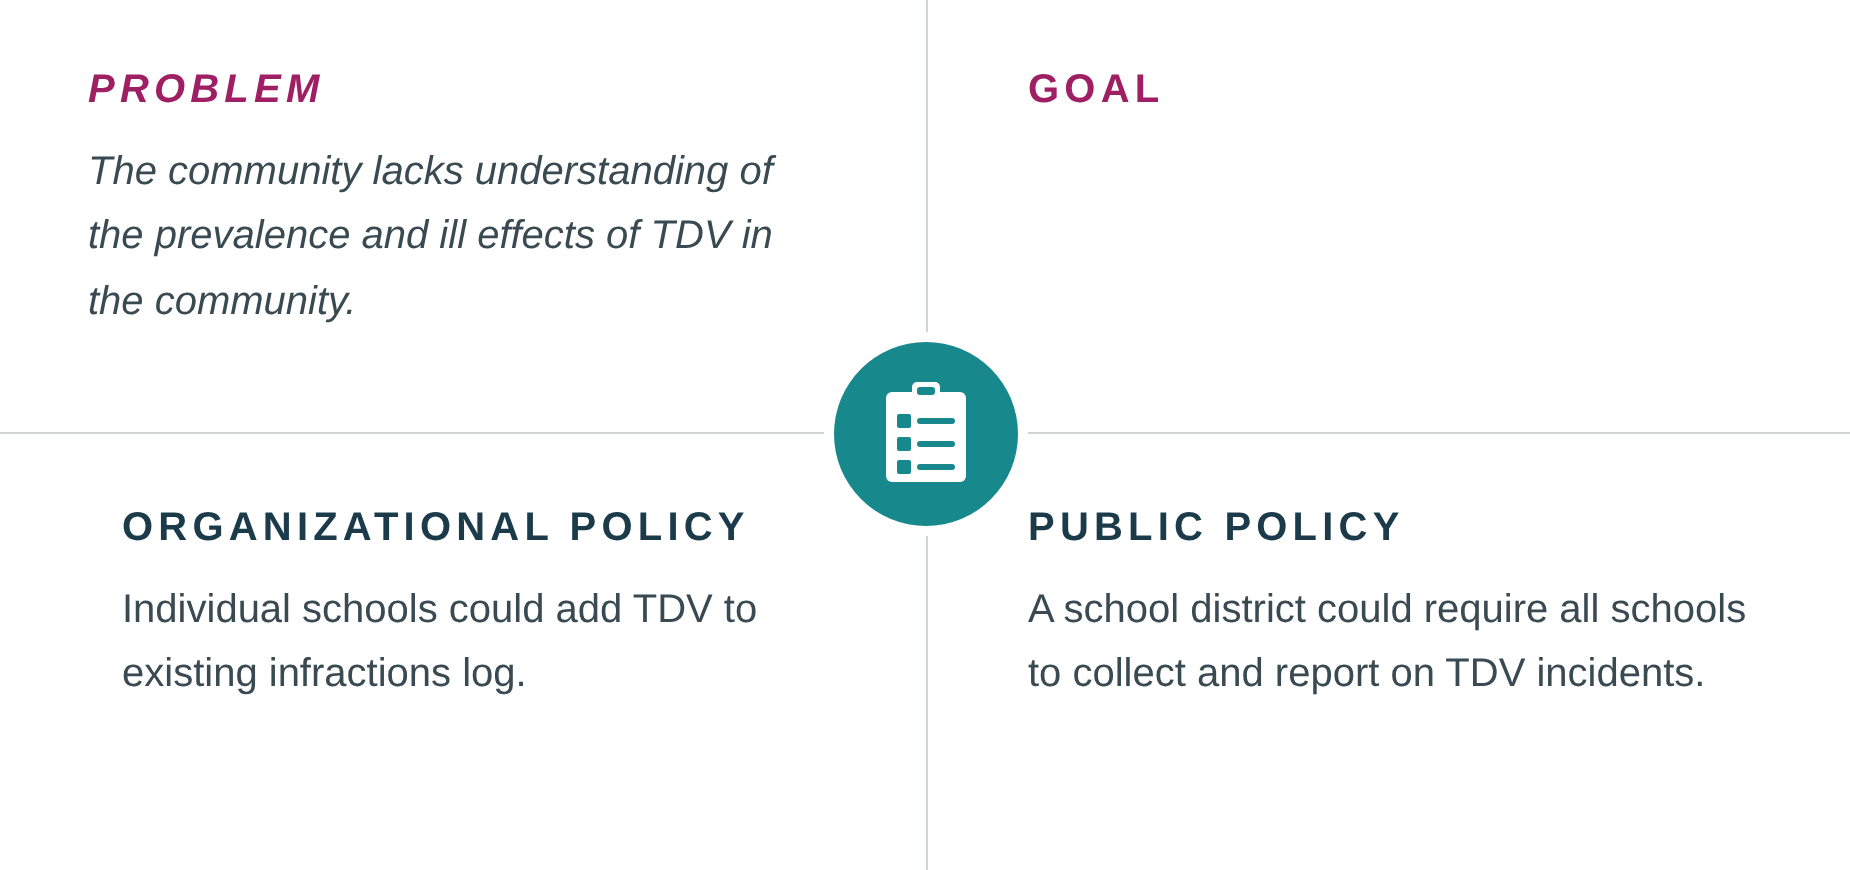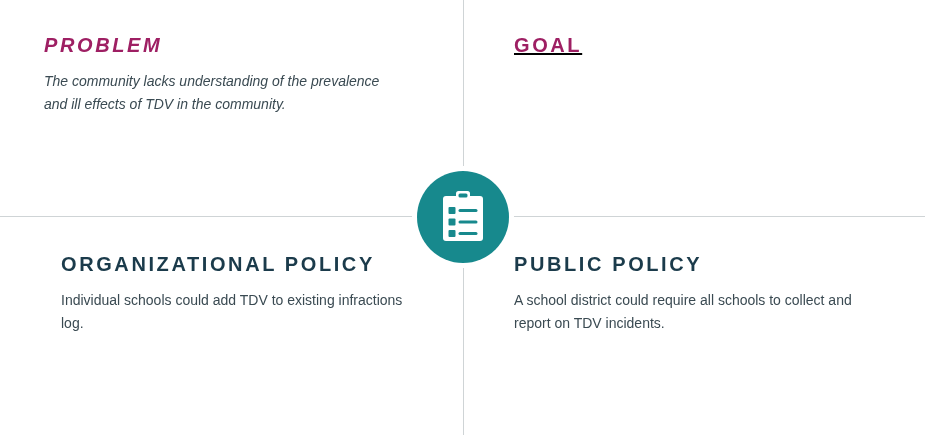--- a/index.html
+++ b/index.html
@@ -35,39 +35,39 @@
     width: 925px;
     height: 1px;
     background: #cfd4d6;
   }
   
   .quad {
     position: absolute;
     box-sizing: border-box;
   }
   .quad-tl { left: 0;     top: 0;     width: 463px; height: 216px; padding: 34px 60px 0 44px; font-style: italic; }
-  .quad-tr { left: 464px; top: 0;     width: 461px; height: 216px; padding: 34px 50px 0 50px; text-decoration: underline; }
+  .quad-tr { left: 464px; top: 0;     width: 461px; height: 216px; padding: 34px 50px 0 50px; }
   .quad-bl { left: 0;     top: 217px; width: 463px; height: 218px; padding: 36px 60px 0 61px; }
   .quad-br { left: 464px; top: 217px; width: 461px; height: 218px; padding: 36px 50px 0 50px; }
 
   .quad-title {
     font-size: 20px;
     font-weight: bold;
     letter-spacing: 2.6px;
     margin: 0 0 14px 0;
     line-height: 1.1;
     text-transform: uppercase;
   }
   .title-problem { color: #9e1f63; }
   .title-goal    { color: #9e1f63; }
   .title-org     { color: #1b3b4b; }
   .title-public  { color: #1b3b4b; }
 
   .quad-body {
-    font-size: 14px;
+    font-size: 20px;
     line-height: 1.62;
     color: #3a4a52;
     margin: 0;
     max-width: 360px;
   }
 
   
   .center-badge {
     position: absolute;
     left: 417px;

